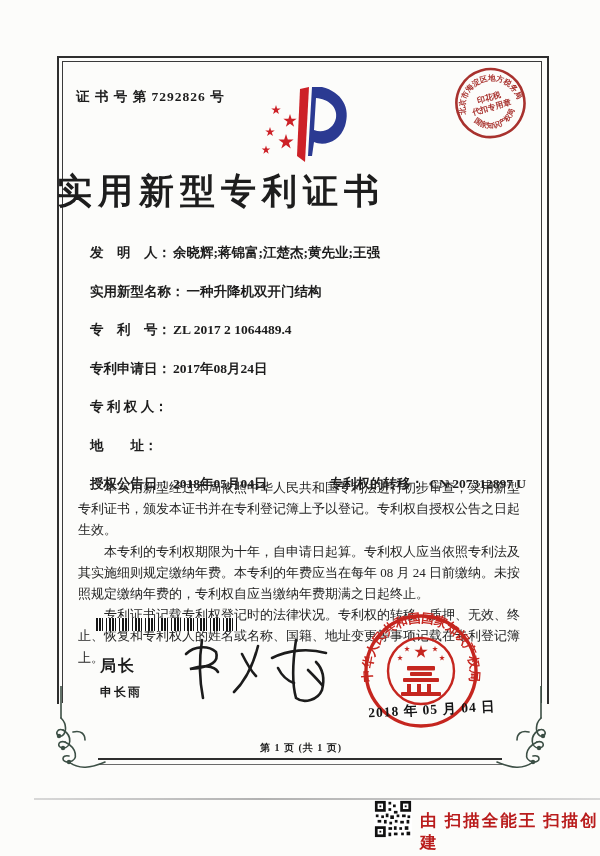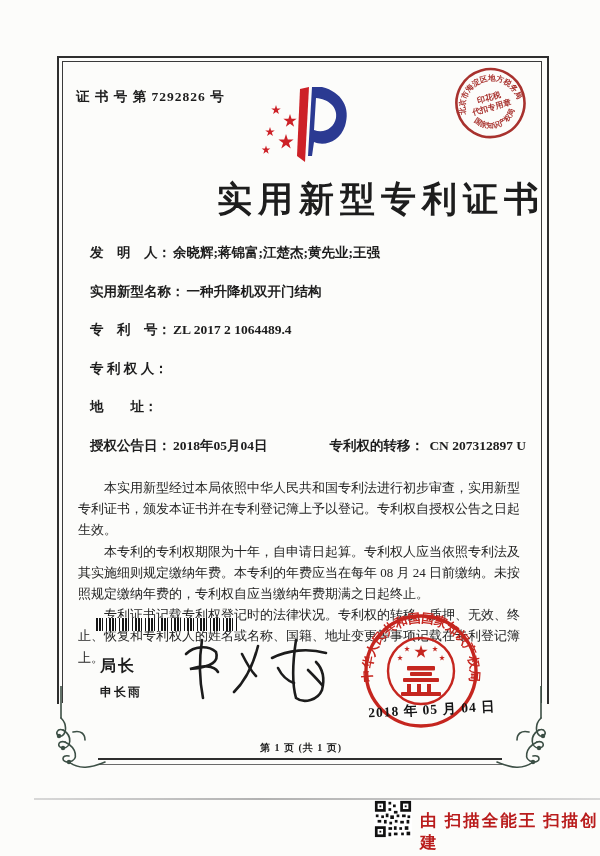--- a/index.html
+++ b/index.html
@@ -15,21 +15,21 @@
     border:2px solid #2e2e2e;border-bottom:none;}
   .frame-inner{left:62px;top:61px;width:478px;height:641px;
     border:1px solid #3a3a3a;border-bottom:none;}
   .frame-bottom{left:98px;top:758px;width:404px;height:4px;
     border-top:2px solid #2e2e2e;border-bottom:1px solid #6a6a6a;}
   .scan-shadow{left:34px;top:798px;width:566px;height:2px;
     background:linear-gradient(90deg,#cfcfcf,#9f9f9f 40%,#cfcfcf);opacity:.8;}
   
   .cert-no{left:76px;top:88px;font-size:13.5px;font-weight:700;letter-spacing:1px;}
   .logo{left:250px;top:84px;}
-  .title{left:57px;top:176px;width:488px;text-align:right;
+  .title{left:57px;top:168px;width:488px;text-align:left;
     font-size:35px;font-weight:700;letter-spacing:6px;}
   
   .fields{left:90px;top:244px;width:440px;font-size:13.5px;font-weight:600;line-height:1.3;}
   .frow{display:flex;align-items:flex-start;margin-bottom:21px;}
   .flabel{white-space:nowrap;flex:0 0 auto;}
   .fvalue{margin-left:2px;}
   .addr-value{width:348px;}
   .frow-double .pair2{margin-left:62px;white-space:nowrap;}
   
   .paras{left:78px;top:477px;width:450px;font-size:13px;line-height:1.63;color:#242424;}
@@ -105,20 +105,24 @@
     <span class="flabel">发　明　人：</span>
     <span class="fvalue">余晓辉;蒋锦富;江楚杰;黄先业;王强</span>
   </div>
   <div class="frow">
     <span class="flabel">实用新型名称：</span>
     <span class="fvalue">一种升降机双开门结构</span>
   </div>
   <div class="frow">
     <span class="flabel">专　利　号：</span>
     <span class="fvalue">ZL 2017 2 1064489.4</span>
+  </div>
+  <div class="frow">
+    <span class="flabel">专利申请日：</span>
+    <span class="fvalue">2017年08月24日</span>
   </div>
   <div class="frow">
     <span class="flabel">专 利 权 人：</span>
   </div>
   <div class="frow">
     <span class="flabel">地　　址：</span>
   </div>
   <div class="frow frow-double">
     <span class="flabel">授权公告日：</span>
     <span class="fvalue">2018年05月04日</span>

